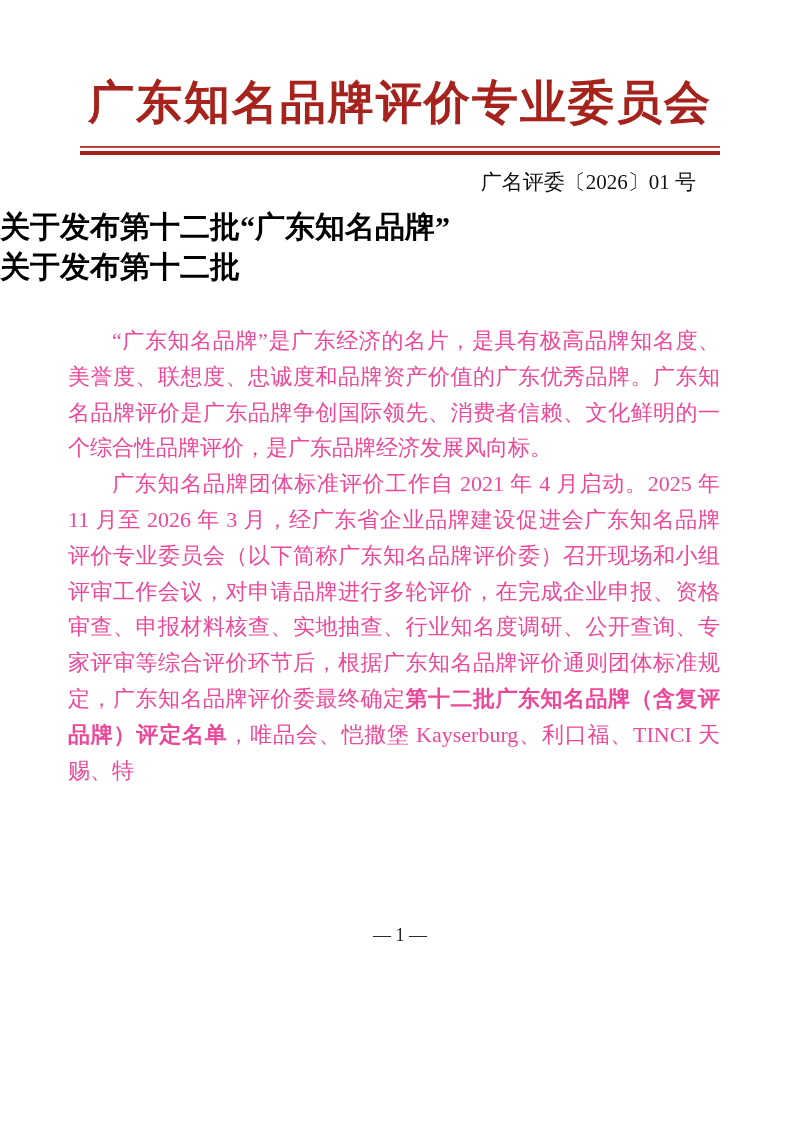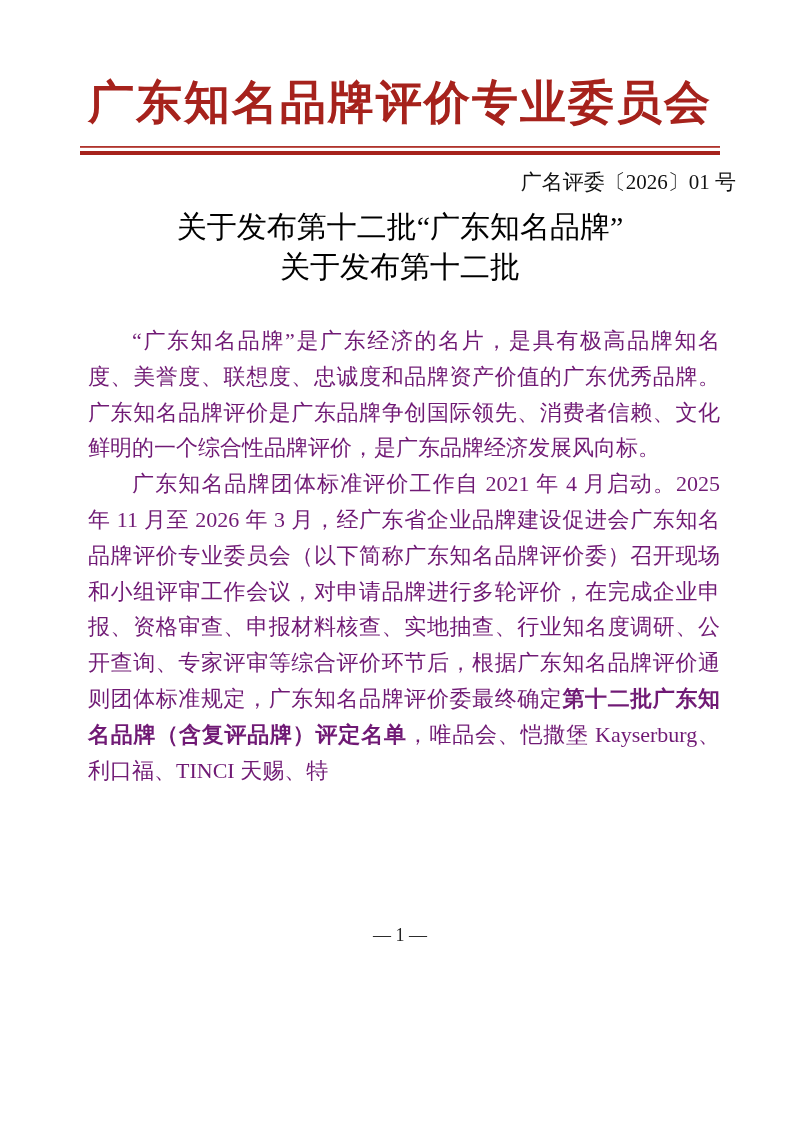--- a/index.html
+++ b/index.html
@@ -41,40 +41,39 @@
   .red-rule .rule-gap {
     height: 3px;
     background: transparent;
   }
   .red-rule .rule-thick {
     height: 4px;
     background: var(--accent, #A6221C);
   }
   .doc-number {
     margin-top: 14px;
-    padding-right: 64px;
+    padding-right: 104px;
     text-align: right;
     font-size: 21px;
     line-height: 26px;
     color: #111111;
   }
   .doc-title {
     margin-top: 12px;
-    text-align: center;
-    font-weight: normal;
+    font-weight: bold;
     font-size: 30px;
     line-height: 40px;
     color: #000000;
   }
   .body-text {
-    margin: 36px 80px 0 88px;
+    margin: 36px 80px 0 68px;
     font-size: 22px;
     line-height: 35.8px;
     text-align: justify;
-    color: #701a75;
+    color: #ec4899;
   }
   .body-text p {
     margin: 0;
     text-indent: 2em;
   }
   .bold-seg {
     font-weight: bold;
   }
   .page-number {
     position: absolute;

